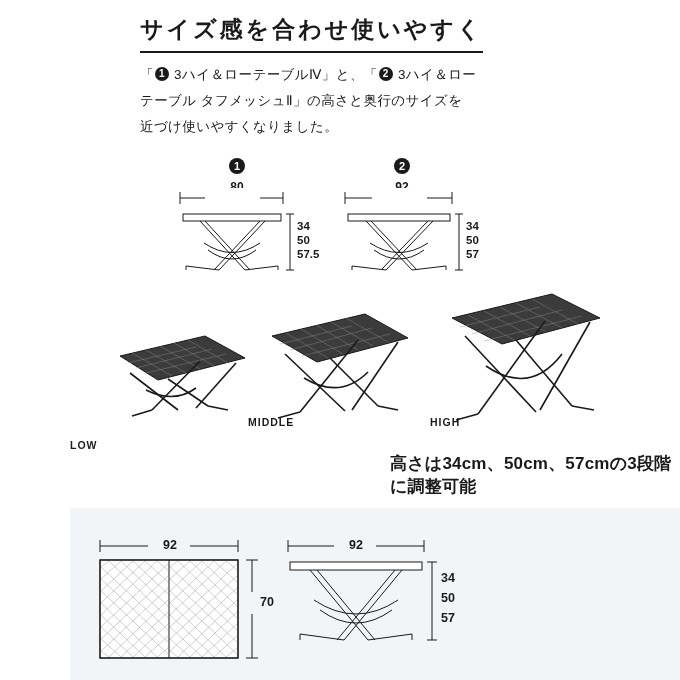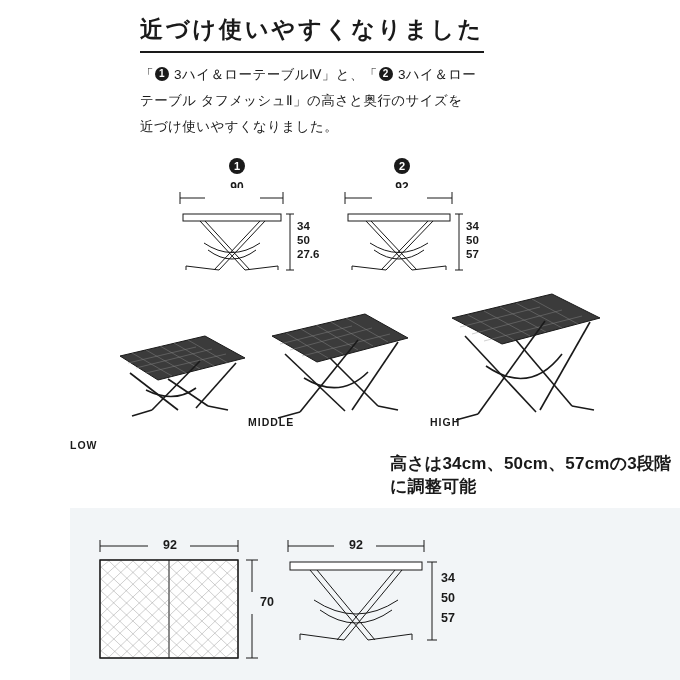--- a/index.html
+++ b/index.html
@@ -77,41 +77,41 @@
 
   svg{display:block;}
   .lines{position:absolute;left:0;top:0;}
 </style>
 </head>
 <body>
 
 <div class="page">
 
   <div class="heading-wrap">
-    <div class="heading">近づけ使いやすくなりました</div>
+    <div class="heading">サイズ感を合わせ使いやすく</div>
   </div>
 
   <div class="intro">
     <span>「</span><span class="circ">1</span><span> 3ハイ＆ローテーブルⅣ」と、「</span><span class="circ">2</span><span> 3ハイ＆ロー</span><br>
     <span>テーブル タフメッシュⅡ」の高さと奥行のサイズを</span><br>
     <span>近づけ使いやすくなりました。</span>
   </div>
 
   <div class="diagram-area">
 
     <div class="badge" style="left:229px;top:0px;">1</div>
     <div class="badge" style="left:394px;top:0px;">2</div>
 
-    <div class="dim-label" style="left:207px;top:22px;width:60px;">90</div>
+    <div class="dim-label" style="left:207px;top:22px;width:60px;">80</div>
     <div class="dim-label" style="left:372px;top:22px;width:60px;">92</div>
 
     <div class="vdim" style="left:297px;top:61px;">
       <div>34</div>
       <div>50</div>
-      <div>27.6</div>
+      <div>57.5</div>
     </div>
 
     <div class="vdim" style="left:466px;top:61px;">
       <div>34</div>
       <div>50</div>
       <div>57</div>
     </div>
 
     <svg class="lines" width="680" height="310" viewBox="0 0 680 310">
       <g stroke="#1a1a1a" stroke-width="1" fill="none">

